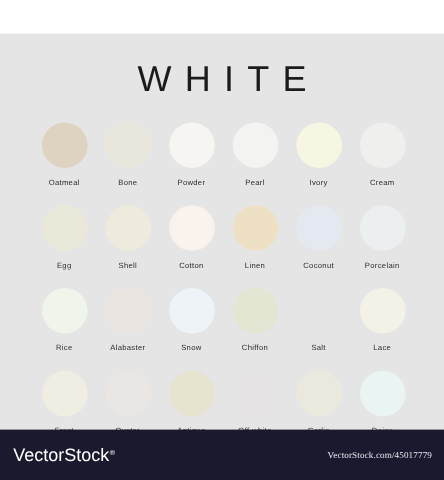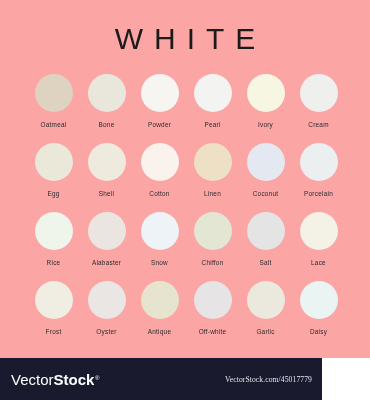--- a/index.html
+++ b/index.html
@@ -72,21 +72,21 @@
     color: #2b2b2b;
     text-align: center;
     white-space: nowrap;
     line-height: 8px;
   }
 
   .footer {
     position: absolute;
     left: 0;
     bottom: 0;
-    width: 322px;
+    width: 370px;
     height: 42px;
     background: #191a2e;
     display: flex;
     align-items: center;
     justify-content: space-between;
     box-sizing: border-box;
     padding: 0 10px 0 11px;
   }
 
   .brand {
@@ -94,21 +94,21 @@
     font-size: 15px;
     color: #ffffff;
     letter-spacing: 0px;
     display: flex;
     align-items: baseline;
   }
   .brand-light {
     font-weight: 300;
   }
   .brand-bold {
-    font-weight: 700;
+    font-weight: 400;
   }
   .brand-reg {
     font-size: 6px;
     vertical-align: super;
     position: relative;
     top: -5px;
     left: 0.5px;
     font-weight: 400;
   }
 
@@ -116,21 +116,21 @@
     font-family: Liberation Serif, serif;
     font-size: 7.6px;
     color: #e8e8ef;
     letter-spacing: 0.1px;
     white-space: nowrap;
   }
 </style>
 </head>
 <body>
 
-<div class="poster" style="background: #fca5a5;">
+<div class="poster" style="background: #e5e5e5; margin-top: 28px;">
 
   <h1 class="title">WHITE</h1>
 
   <div class="grid">
 
     <div class="swatch-row">
       <div class="swatch-cell">
         <span class="swatch-dot" style="background-color: rgb(222, 210, 192);"></span>
         <span class="swatch-label">Oatmeal</span>
       </div>

